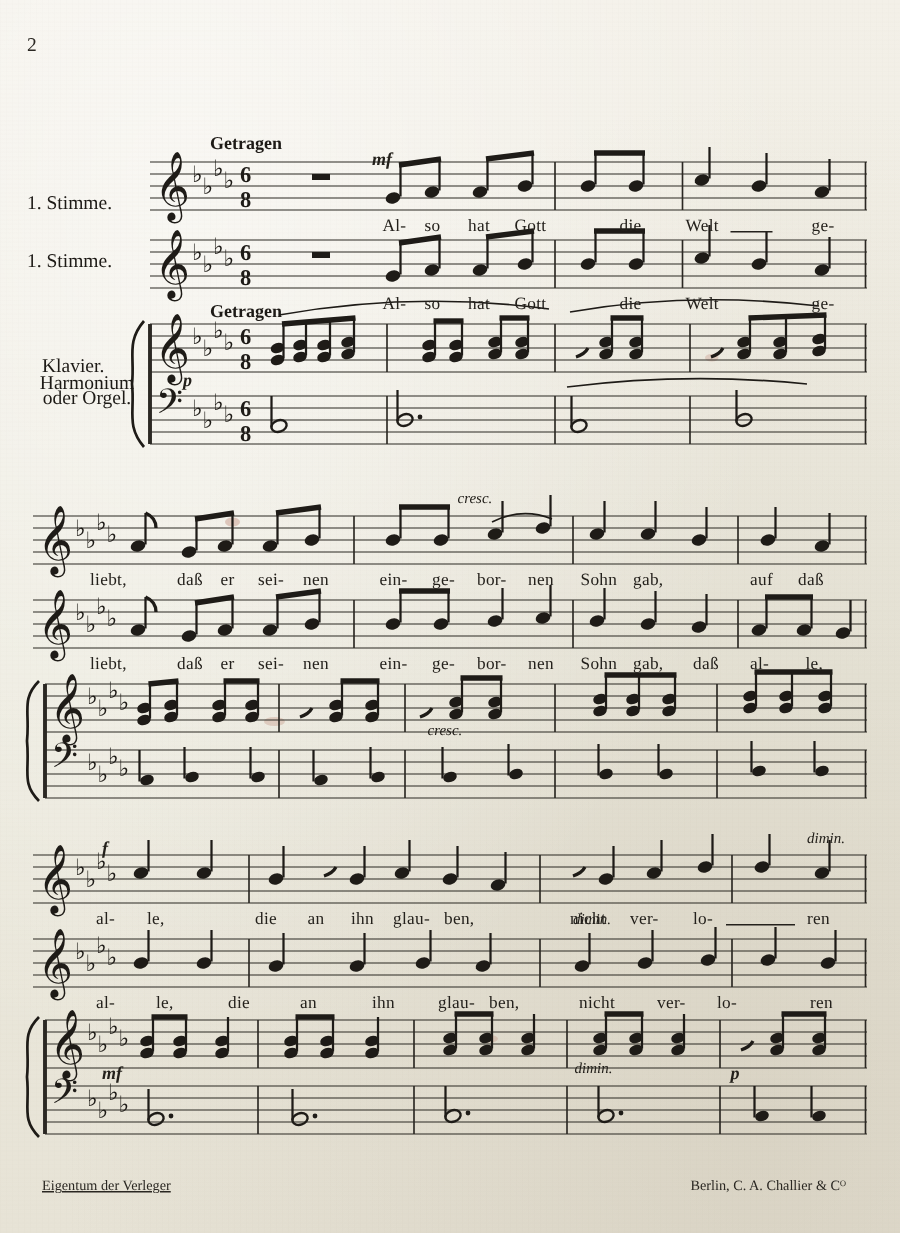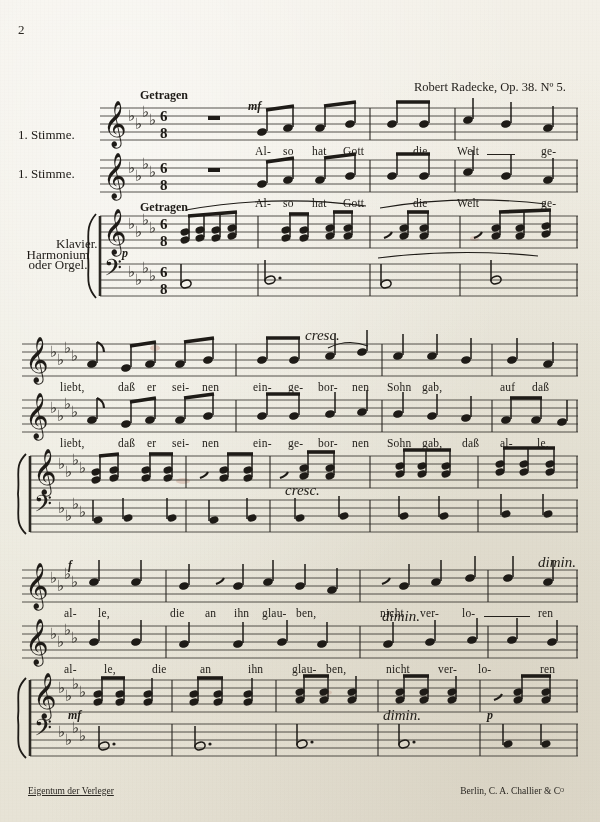--- a/index.html
+++ b/index.html
@@ -67,21 +67,21 @@
     position: absolute;
     font-family: "Liberation Serif", serif;
     font-style: italic;
     font-weight: bold;
     font-size: 12px;
     color: #23201b;
   }
   .expr {
     position: absolute;
     font-style: italic;
-    font-size: 15px;
+    font-size: 10px;
     color: #23201b;
   }
   .part-label {
     position: absolute;
     font-size: 13px;
     color: #1d1a16;
     white-space: nowrap;
   }
   .part-sub {
     position: absolute;
@@ -134,32 +134,31 @@
 
 <div class="page">
   <div class="grain"></div>
 
   <div class="smudge" style="left:150px; top:345px; width:10px; height:6px; background:rgba(168,90,70,.28);"></div>
   <div class="smudge" style="left:176px; top:478px; width:14px; height:6px; background:rgba(168,90,70,.22);"></div>
   <div class="smudge" style="left:320px; top:690px; width:12px; height:5px; background:rgba(168,90,70,.20);"></div>
   <div class="smudge" style="left:470px; top:236px; width:9px; height:5px; background:rgba(168,90,70,.20);"></div>
 
   <div class="page-number">2</div>
-  <div class="composer">Robert Radecke, Op. 38. Nº 5.</div>
 
   <div class="sys" style="left:0; top:88px; width:600px; height:215px;">
 
     <div class="tempo" style="left:140px; top:0px;">Getragen</div>
     <div class="tempo" style="left:140px; top:112px;">Getragen</div>
     <div class="dyn" style="left:248px; top:11px;">mf</div>
     <div class="dyn" style="left:122px; top:158px;">p</div>
 
     <div class="part-label" style="left:18px; top:39px;">1. Stimme.</div>
     <div class="part-label" style="left:18px; top:78px;">1. Stimme.</div>
-    <div class="part-label" style="left:28px; top:148px;margin-left:28px;">Klavier.</div>
+    <div class="part-label" style="left:28px; top:148px;">Klavier.</div>
     <div class="part-sub" style="left:26px; top:162px; width:64px;">Harmonium<br>oder Orgel.</div>
 
     <svg width="600" height="215" viewBox="0 0 600 215">
 
       <g class="stafflines">
         <line x1="100" y1="20" x2="578" y2="20"></line>
         <line x1="100" y1="28" x2="578" y2="28"></line>
         <line x1="100" y1="36" x2="578" y2="36"></line>
         <line x1="100" y1="44" x2="578" y2="44"></line>
         <line x1="100" y1="52" x2="578" y2="52"></line>

